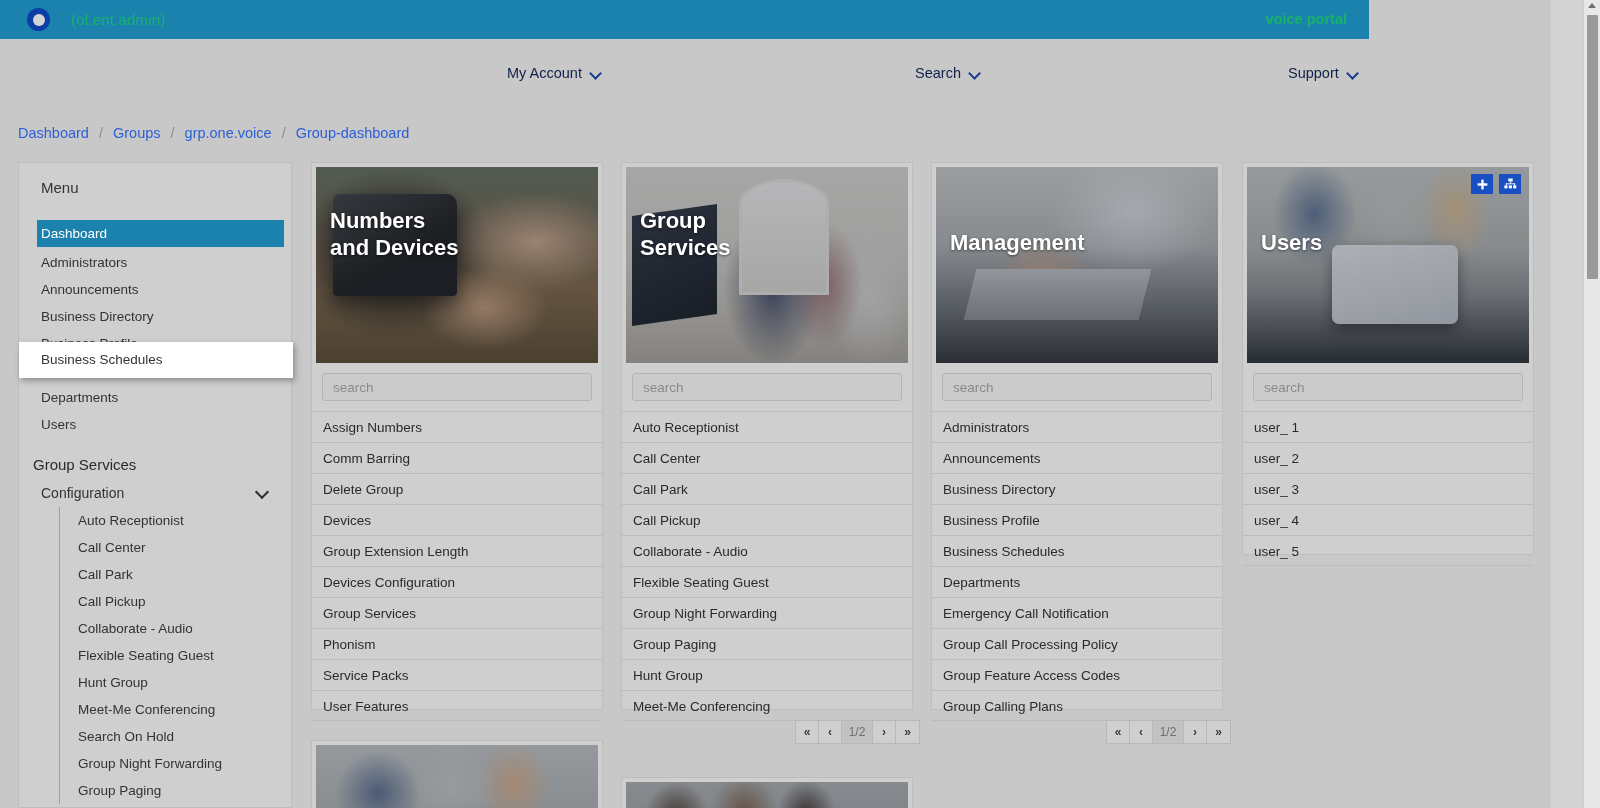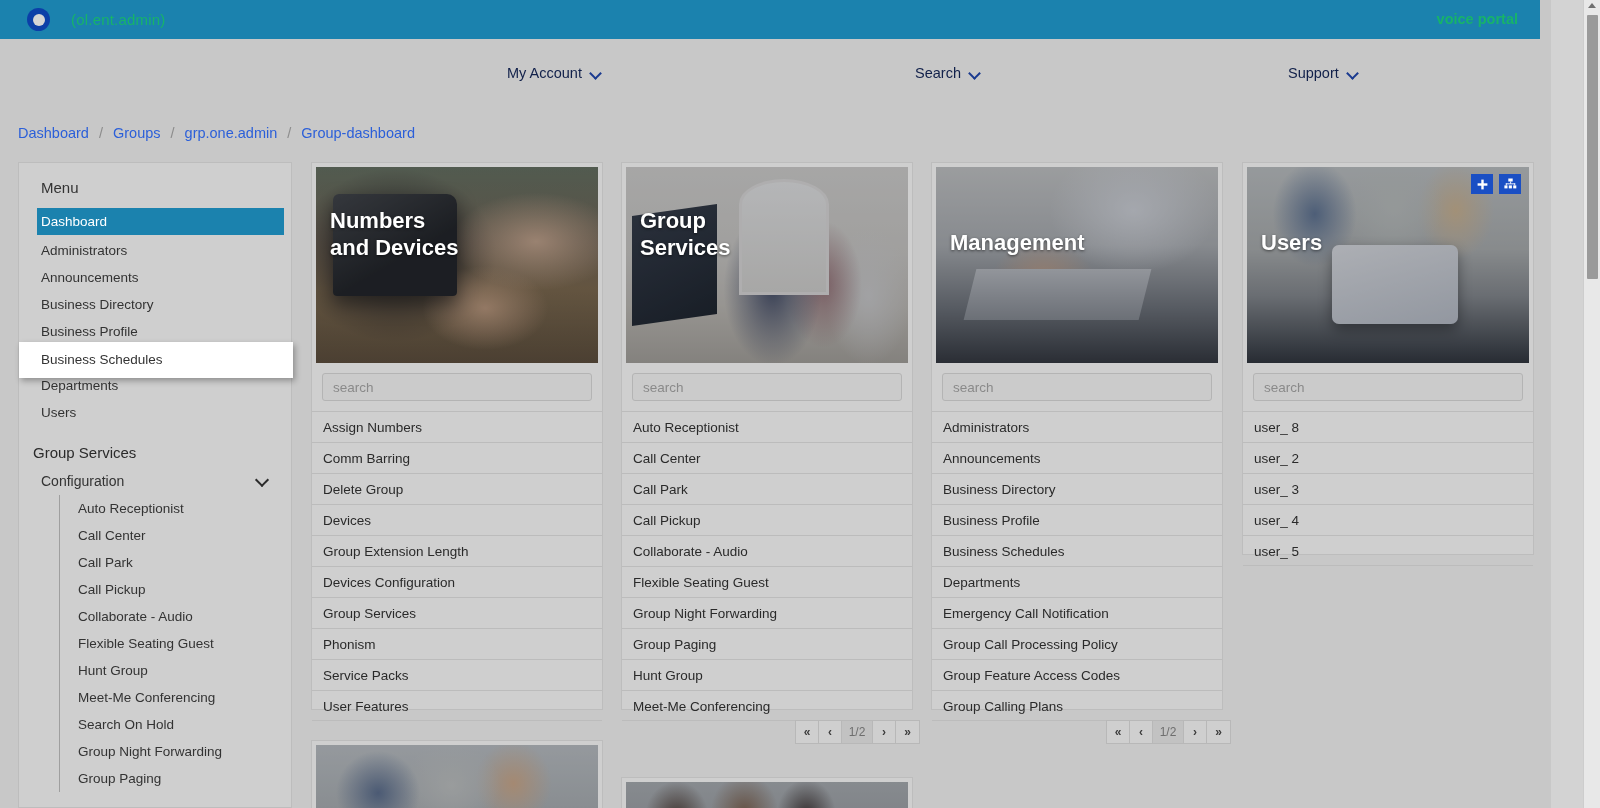--- a/index.html
+++ b/index.html
@@ -6,21 +6,21 @@
   html, body {
     margin: 0; padding: 0;
     width: 1600px; height: 808px;
     overflow: hidden;
     font-family: "Liberation Sans", sans-serif;
     background: #c8c8c8;
   }
 
   
   .topbar {
-    position: absolute; top: 0; left: 0; width: 1540px; height: 39px;
+    position: absolute; top: 0; left: 0; width: 1369px; height: 39px;
     background: #1b82ae;
     display: flex; align-items: center;
   }
   .logo-wrap {
     margin-left: 26px; width: 25px; height: 25px;
     display: flex; align-items: center; justify-content: center;
   }
   .logo-ring {
     width: 23px; height: 23px; border-radius: 50%;
     background: #0b3fa8;
@@ -74,21 +74,21 @@
     position: absolute; top: 157px; left: 0; width: 1551px; height: 651px;
     background: #c8c8c8;
   }
 
   
   .sidebar {
     position: absolute; left: 18px; top: 5px; width: 274px; height: 646px;
     background: #cfcfcf; border: 1px solid #bdbdbd;
   }
   .sidebar-title {
-    padding: 16px 0 12px 22px; font-size: 15px; color: #333;
+    padding: 16px 0 24px 22px; font-size: 15px; color: #333;
   }
   .menu-item {
     height: 27px; line-height: 27px; padding-left: 22px;
     font-size: 13.5px; color: #333; cursor: pointer;
   }
   .menu-item.active {
     background: #1b82ae; color: #fff; margin: 0 3px 2px 18px;
     height: 27px; line-height: 27px; padding-left: 4px; width: 247px;
   }
   .menu-item.hovered {
@@ -295,21 +295,21 @@
     <span>Support</span>
     <span class="caret"></span>
   </div>
 </div>
 
 <div class="crumbbar">
   <span class="crumb">Dashboard</span>
   <span class="crumb-sep">/</span>
   <span class="crumb">Groups</span>
   <span class="crumb-sep">/</span>
-  <span class="crumb">grp.one.admin</span>
+  <span class="crumb">grp.one.voice</span>
   <span class="crumb-sep">/</span>
   <span class="crumb">Group-dashboard</span>
 </div>
 
 <div class="body-area">
 
   <div class="sidebar">
     <div class="sidebar-title">Menu</div>
 
     <div class="menu-item active">Dashboard</div>
@@ -463,21 +463,21 @@
             <rect x="4.8" y="7.4" width="3.1" height="3" fill="#ffffff"></rect>
             <rect x="9.2" y="7.4" width="3.1" height="3" fill="#ffffff"></rect>
           </svg>
         </div>
       </div>
     </div>
     <div class="search-wrap">
       <input class="search-input" type="text" placeholder="search" style="">
     </div>
     <div class="card-list">
-      <div class="row">user_ 8</div>
+      <div class="row">user_ 1</div>
       <div class="row">user_ 2</div>
       <div class="row">user_ 3</div>
       <div class="row">user_ 4</div>
       <div class="row">user_ 5</div>
     </div>
   </div>
 
   <div class="card" style="left:311px; top:583px; height:120px; overflow:hidden;">
     <div class="card-hero" style="height:120px;">
       <div class="ph-dept"></div>

